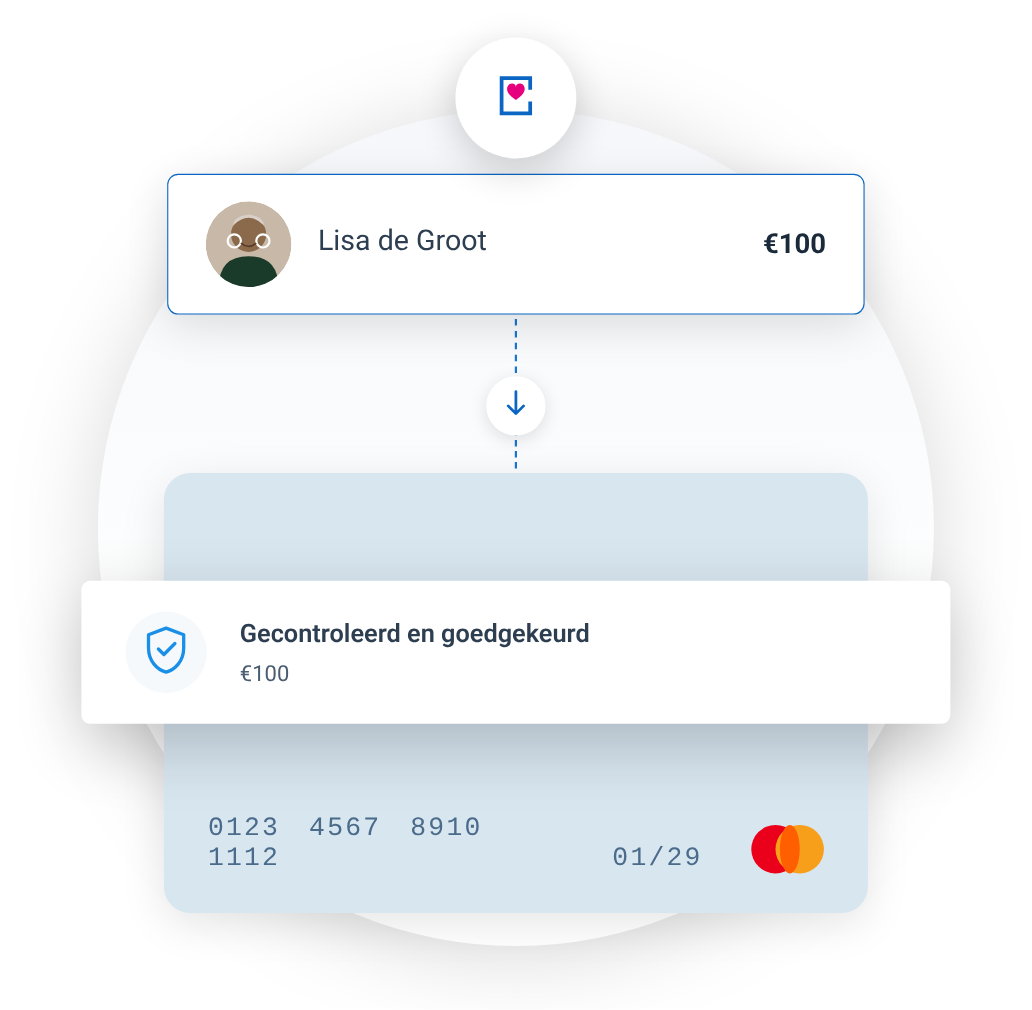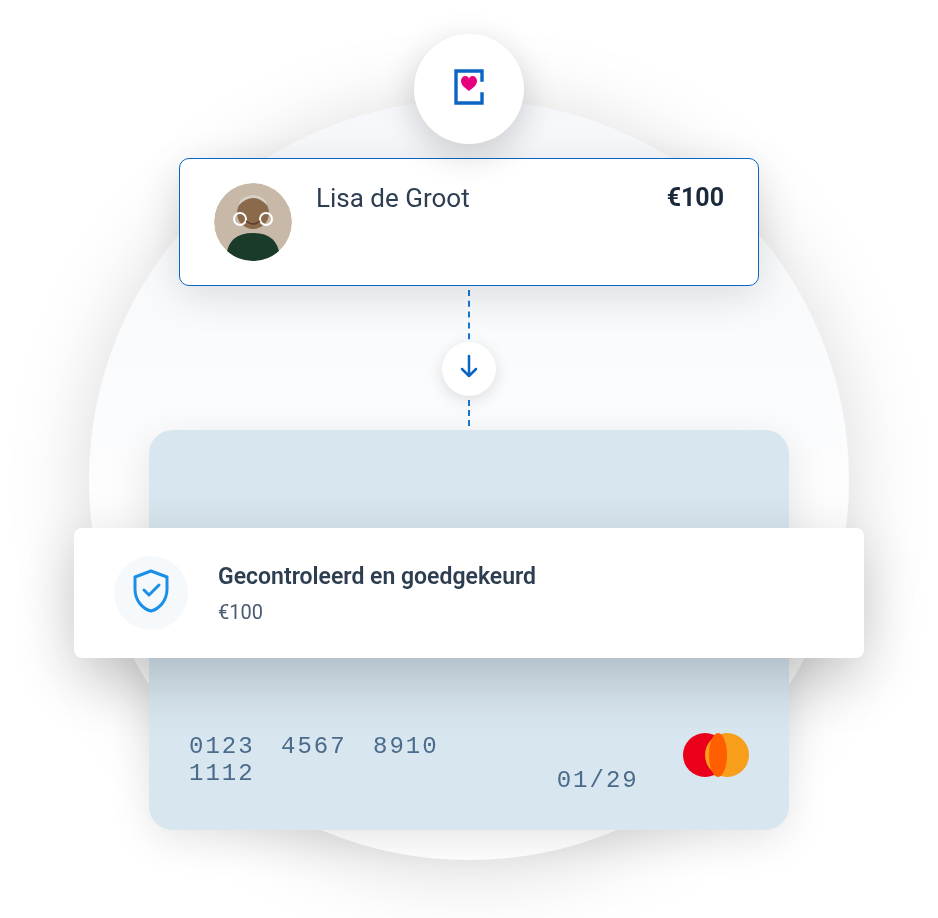--- a/index.html
+++ b/index.html
@@ -35,26 +35,27 @@
     align-items: center;
     justify-content: center;
     box-shadow: 0 10px 35px rgba(0,0,0,0.18);
     z-index: 10;
   }
   .donation-card {
     position: absolute;
     top: 158px;
     left: 50%;
     transform: translateX(-50%);
-    width: 580px;
+    width: 634px;
     background: #ffffff;
     border: 1px solid #0a66c2;
     border-radius: 10px;
     padding: 24px 34px;
     display: flex;
+    align-items: center;
     gap: 24px;
     box-shadow: 0 10px 40px rgba(0,0,0,0.12);
     z-index: 9;
   }
   .avatar {
     width: 78px;
     height: 78px;
     border-radius: 50%;
     overflow: hidden;
     flex-shrink: 0;
@@ -114,21 +115,21 @@
     box-shadow: 0 10px 40px rgba(0,0,0,0.10);
     z-index: 4;
     padding: 32px 40px;
   }
   .card-bottom-row {
     position: absolute;
     bottom: 36px;
     left: 40px;
     right: 40px;
     display: flex;
-    align-items: flex-start;
+    align-items: flex-end;
     gap: 44px;
   }
   .card-number {
     font-family: 'Courier New', monospace;
     font-size: 24px;
     letter-spacing: 2px;
     color: #4a6b8a;
     font-weight: 500;
     word-spacing: 10px;
   }

